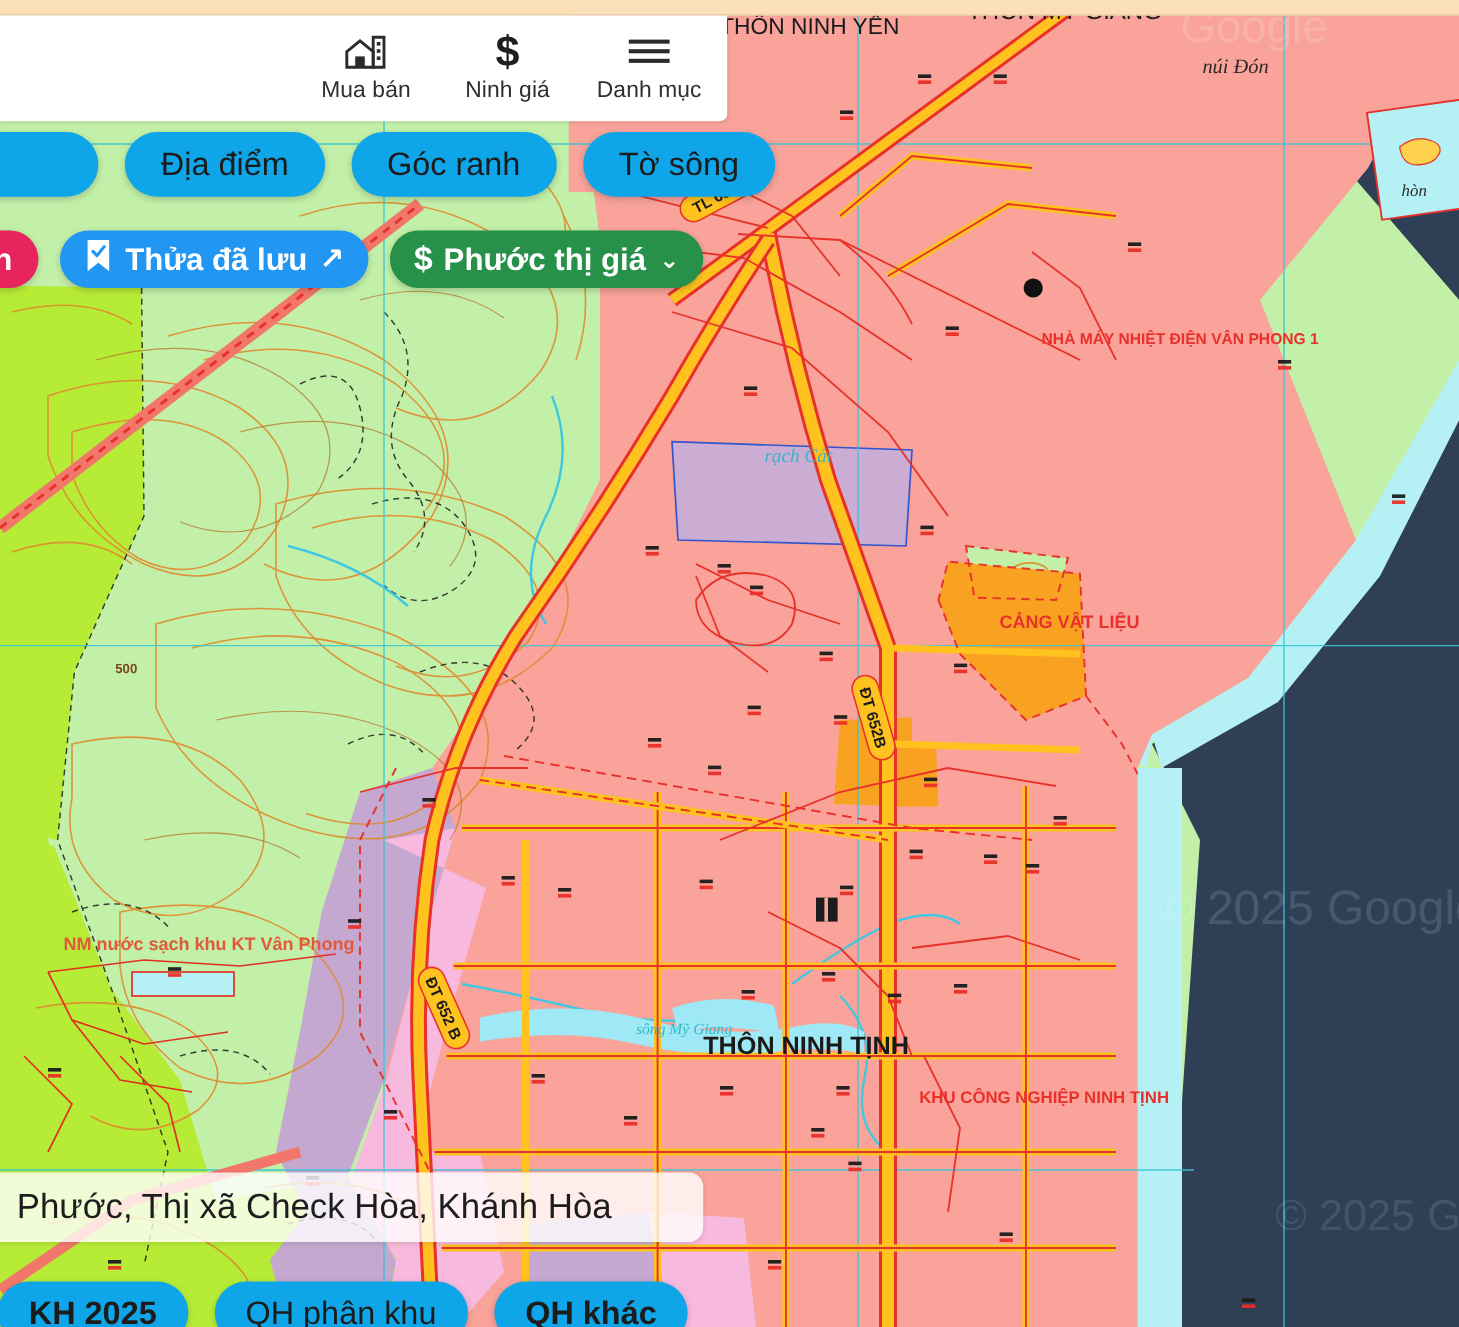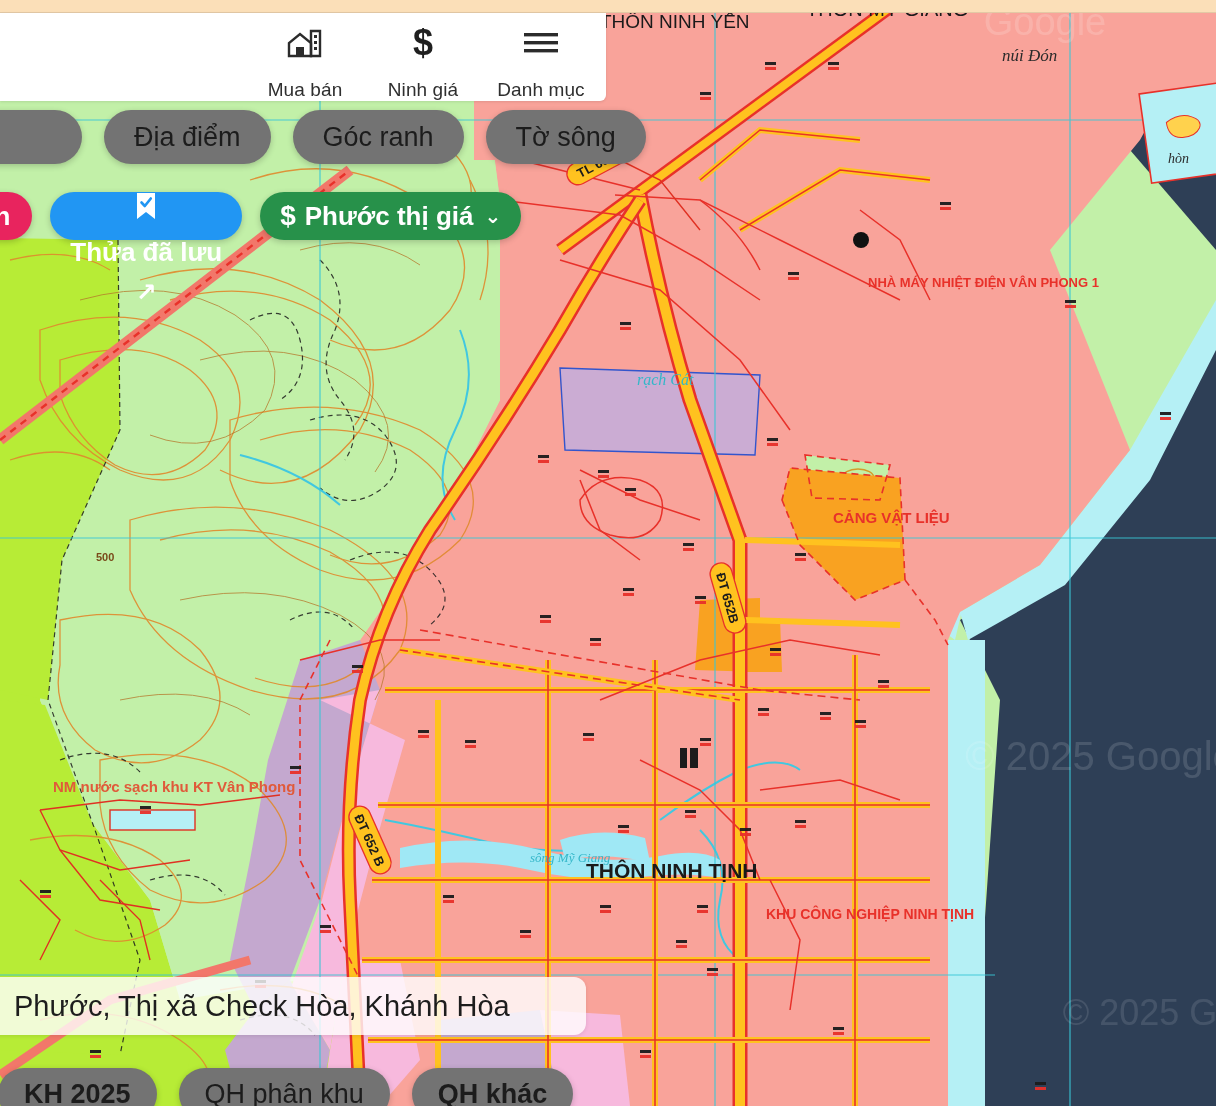--- a/index.html
+++ b/index.html
@@ -32,47 +32,47 @@
     display:flex;align-items:flex-start;justify-content:flex-end;
     box-shadow:0 1px 3px rgba(0,0,0,.10);
   }
   .hdr-items{display:flex;align-items:flex-start;gap:0;padding-right:6px;}
   .hdr-item{
     display:flex;flex-direction:column;align-items:center;justify-content:flex-start;
     width:118px;padding-top:10px;cursor:pointer;user-select:none;
   }
   .hdr-icon{height:40px;display:flex;align-items:center;justify-content:center;color:#2b2b2b;}
   .hdr-label{
-    font-size:19px;color:#2f2f2f;margin-top:16px;letter-spacing:.1px;white-space:nowrap;
+    font-size:19px;color:#2f2f2f;margin-top:2px;letter-spacing:.1px;white-space:nowrap;
   }
   .dollar-glyph{font-size:36px;font-weight:bold;line-height:36px;color:#1f1f1f;}
 
   
   .chip-row{position:absolute;display:flex;align-items:center;z-index:42;}
   .chip{
-    background:#737373;border-radius:40px;display:flex;align-items:center;
+    background:#0ea5e9;border-radius:40px;display:flex;align-items:center;
     justify-content:center;white-space:nowrap;cursor:pointer;user-select:none;
     box-shadow:0 2px 6px rgba(0,0,0,.20);
     text-align:center;
   }
   .chip-lg{height:54px;padding:0 30px;font-size:27px;color:#1c1c1c;}
 
   #chip-row-1{left:-38px;top:110px;gap:22px;}
   #chip-cut{width:60px;}
 
   #chip-row-2{left:-42px;top:192px;gap:18px;align-items:center;}
   .chip-pink{
     background:#e8245e;color:#fff;height:48px;padding:0 22px;border-radius:40px;
     display:flex;align-items:center;font-size:26px;font-weight:bold;
     box-shadow:0 2px 6px rgba(0,0,0,.20);cursor:pointer;user-select:none;
   }
   .chip-blue{
     background:#2196f3;color:#fff;height:48px;padding:0 20px;border-radius:40px;
     display:flex;align-items:center;gap:10px;font-size:26px;font-weight:bold;
-    box-shadow:0 2px 6px rgba(0,0,0,.20);cursor:pointer;user-select:none;flex-direction:column;
+    box-shadow:0 2px 6px rgba(0,0,0,.20);cursor:pointer;user-select:none;
   }
   .chip-green{
     background:#27914a;color:#fff;height:48px;padding:0 20px;border-radius:40px;
     display:flex;align-items:center;gap:9px;font-size:26px;font-weight:bold;
     box-shadow:0 2px 6px rgba(0,0,0,.20);cursor:pointer;user-select:none;
   }
   .chip-green .dollar-sm{font-size:28px;font-weight:bold;}
   .arrow-ne{font-size:25px;font-weight:bold;}
   .chev{font-size:20px;font-weight:bold;margin-left:2px;}
 

